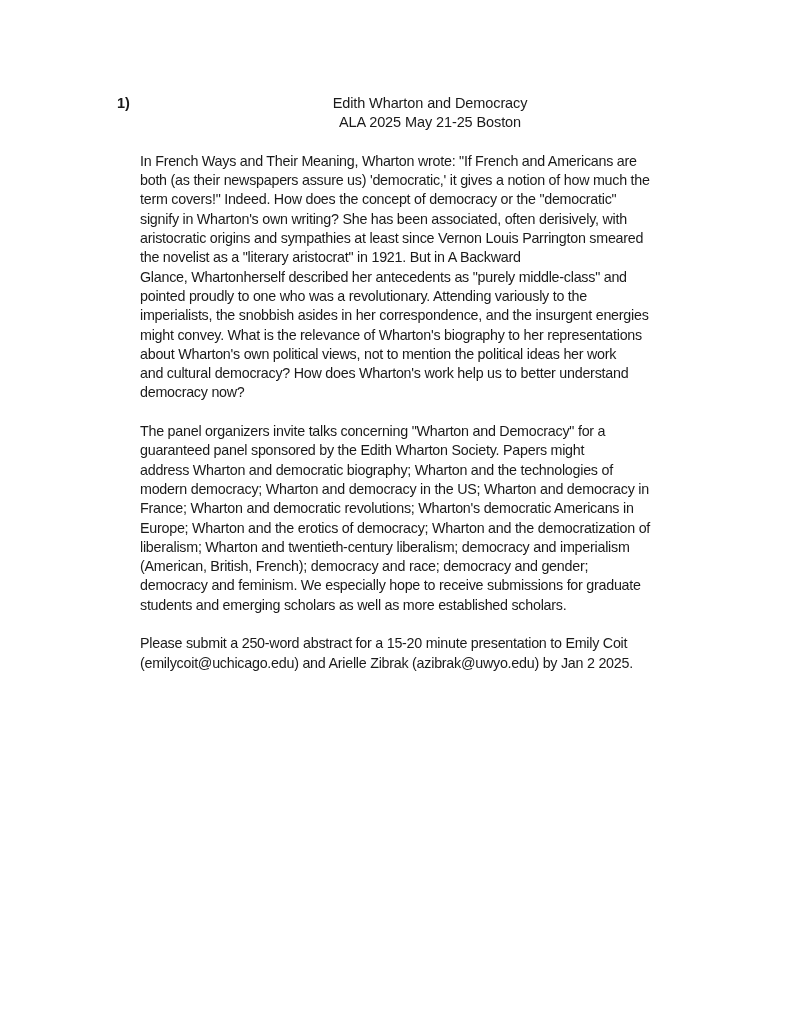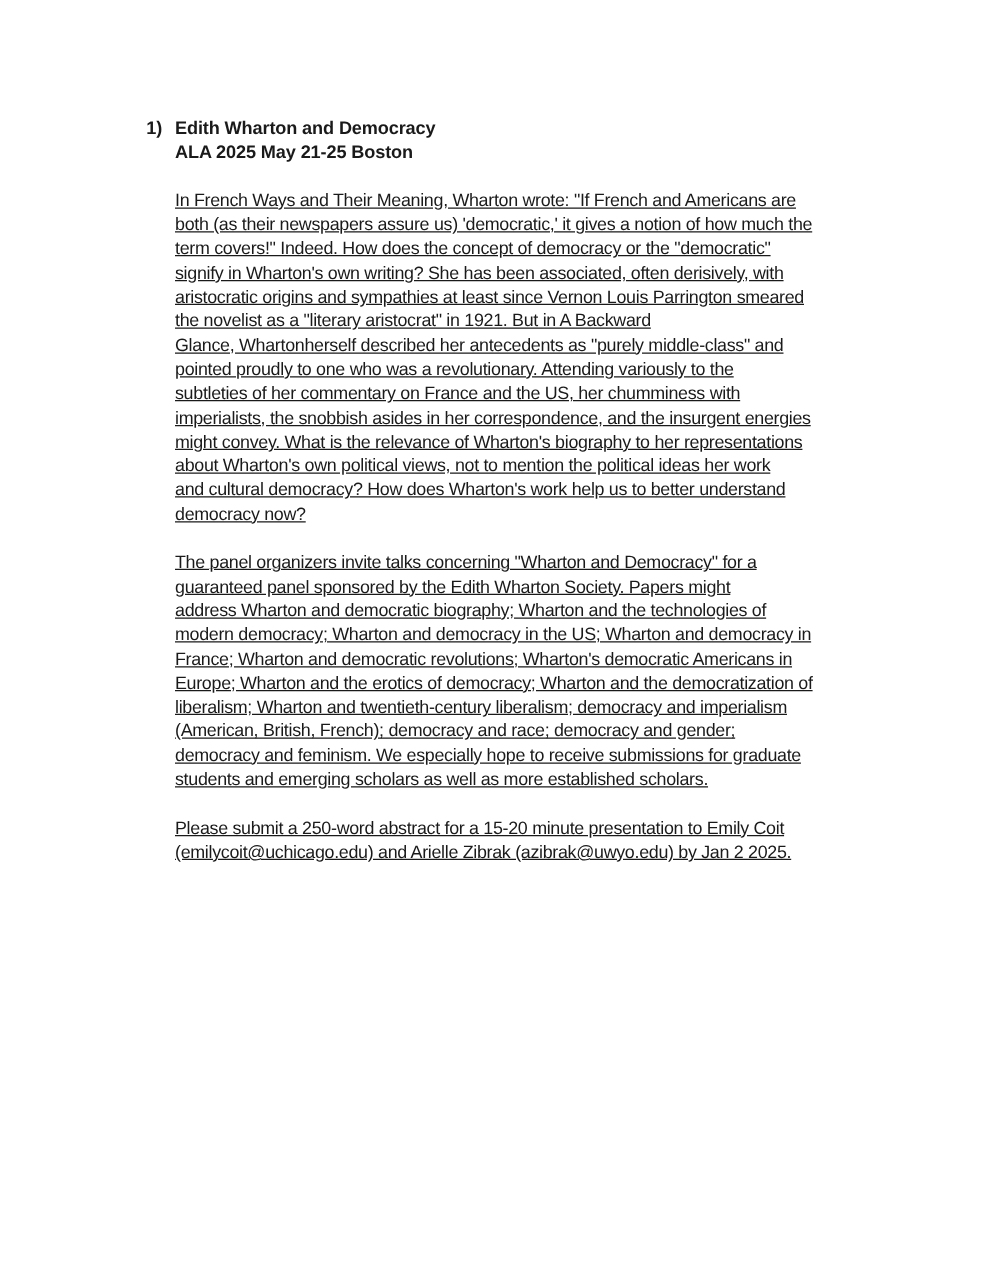--- a/index.html
+++ b/index.html
@@ -4,22 +4,22 @@
 <style>
   html, body { margin: 0; padding: 0; background: #ffffff; }
   body {
     width: 791px; height: 1024px; position: relative; overflow: hidden;
     font-family: "Liberation Sans", sans-serif; color: #1a1a1a;
   }
   .page { position: absolute; left: 0; top: 0; width: 791px; height: 1024px; background: #fff; }
   .item { position: absolute; left: 117px; top: 94px; width: 600px; }
   .num { position: absolute; left: 0; top: 0; font-weight: bold; font-size: 14.5px; line-height: 19.3px; }
   .body { position: absolute; left: 23px; top: 0; width: 580px; }
-  .heading { font-weight: bold; font-size: 14.5px; line-height: 19.3px; letter-spacing: -0.1px; }
-  .para { font-size: 14.3px; line-height: 19.3px; letter-spacing: -0.25px; margin: 0; text-decoration: underline; }
+  .heading { font-weight: normal; font-size: 14.5px; line-height: 19.3px; letter-spacing: -0.1px; text-align: center; }
+  .para { font-size: 14.3px; line-height: 19.3px; letter-spacing: -0.25px; margin: 0; }
   .line { display: block; white-space: nowrap; }
   .gap { height: 19.3px; }
 </style>
 </head>
 <body>
 
 <div class="page">
   <div class="item">
     <div class="num">1)</div>
     <div class="body">
@@ -29,21 +29,20 @@
 
       <p class="para">
           <span class="line">In French Ways and Their Meaning, Wharton wrote: "If French and Americans are</span>
           <span class="line">both (as their newspapers assure us) 'democratic,' it gives a notion of how much the</span>
           <span class="line">term covers!" Indeed. How does the concept of democracy or the "democratic"</span>
           <span class="line">signify in Wharton's own writing? She has been associated, often derisively, with</span>
           <span class="line">aristocratic origins and sympathies at least since Vernon Louis Parrington smeared</span>
           <span class="line">the novelist as a "literary aristocrat" in 1921. But in A Backward</span>
           <span class="line">Glance, Whartonherself described her antecedents as "purely middle-class" and</span>
           <span class="line">pointed proudly to one who was a revolutionary. Attending variously to the</span>
-          <span class="line">subtleties of her commentary on France and the US, her chumminess with</span>
           <span class="line">imperialists, the snobbish asides in her correspondence, and the insurgent energies</span>
           <span class="line">might convey. What is the relevance of Wharton's biography to her representations</span>
           <span class="line">about Wharton's own political views, not to mention the political ideas her work</span>
           <span class="line">and cultural democracy? How does Wharton's work help us to better understand</span>
           <span class="line">democracy now?</span>
         </p>
       <div class="gap"></div>
 
       <p class="para">
           <span class="line">The panel organizers invite talks concerning "Wharton and Democracy" for a</span>

